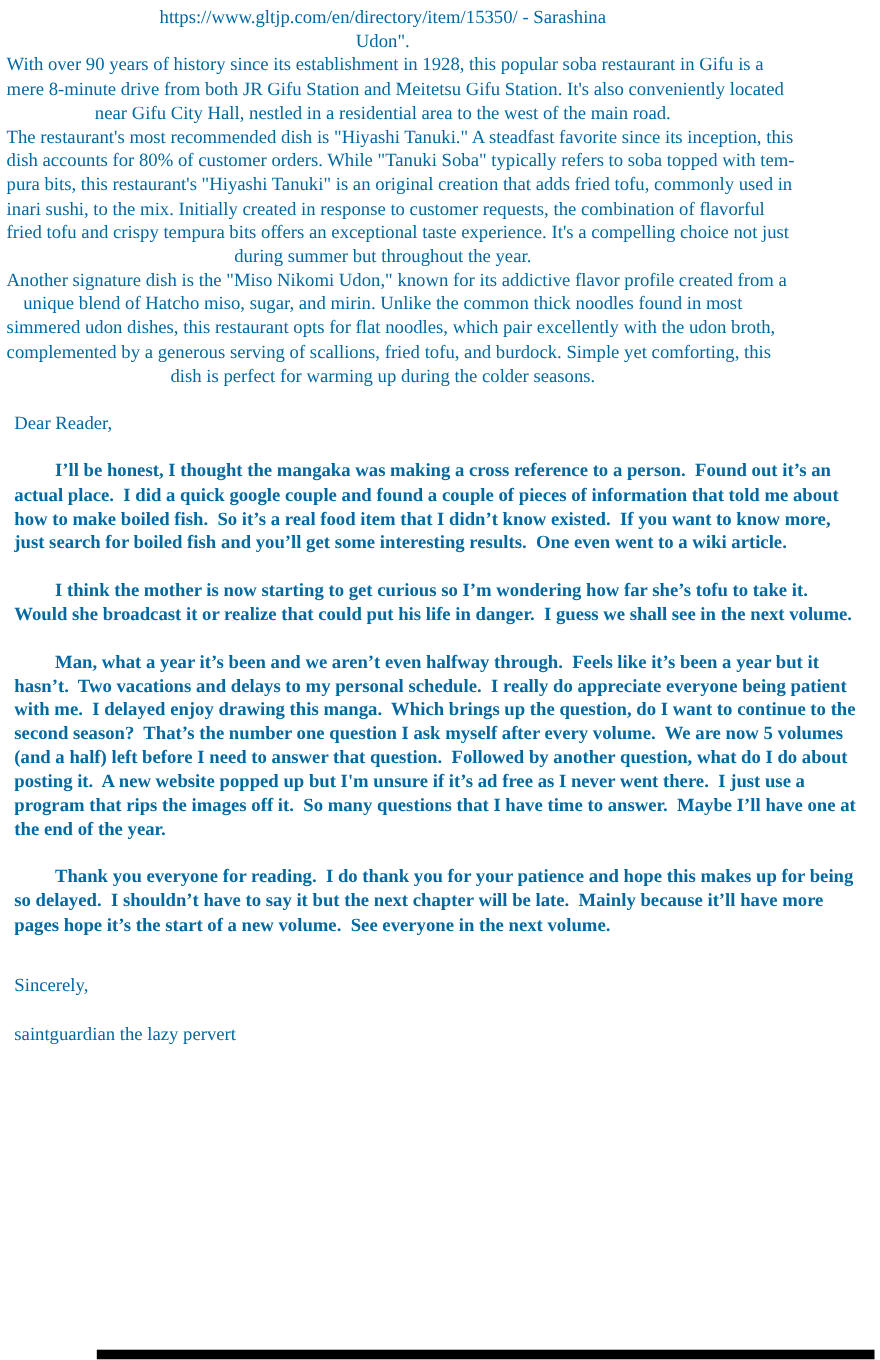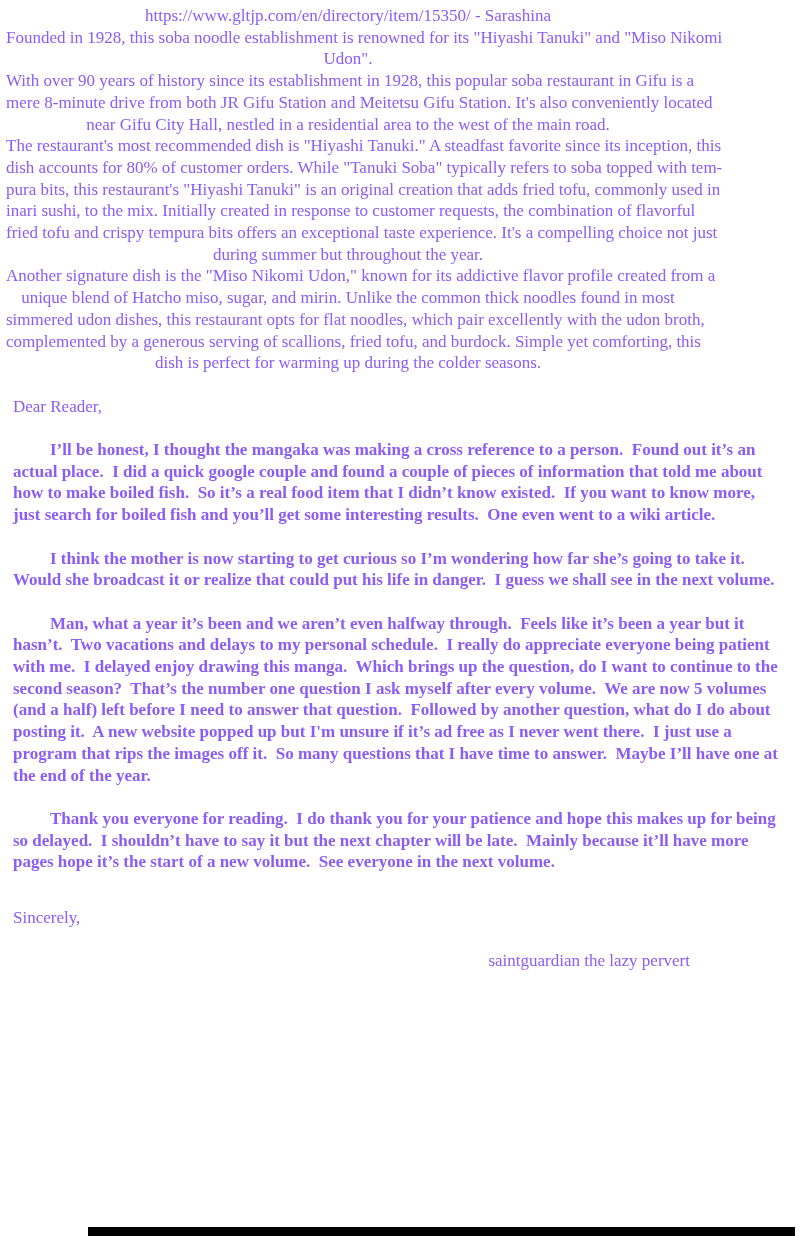--- a/index.html
+++ b/index.html
@@ -8,56 +8,55 @@
     height: 1236px;
     background: #ffffff;
     font-family: "Liberation Serif", serif;
     overflow: hidden;
   }
   .page {
     position: relative;
     width: 696px;
     height: 1236px;
     background: #ffffff;
-    color: #8b5cf6;
+    color: #0369a1;
     font-size: 17px;
     line-height: 21.7px;
   }
   .line { white-space: pre; }
   .header-block {
     padding-top: 5px;
     text-align: center;
     margin: 0 6px;
   }
   .letter {
     text-align: left;
     margin: 0 6px 0 13px;
   }
   .salutation { margin-top: 21.7px; }
   .para { margin-top: 21.7px; font-weight: bold; }
   .closing { margin-top: 34px; }
-  .signature { margin-top: 21.7px; text-align: right; }
+  .signature { margin-top: 21.7px; }
   .indent { padding-left: 37px; }
   .bottom-bar {
     position: absolute;
     left: 88px;
     bottom: 0;
     width: 707px;
     height: 9px;
     background: #000000;
   }
 </style>
 </head>
 <body>
 
 <div class="page">
 
   <div class="header-block">
     <div class="line">https://www.gltjp.com/en/directory/item/15350/ - Sarashina</div>
-    <div class="line">Founded in 1928, this soba noodle establishment is renowned for its "Hiyashi Tanuki" and "Miso Nikomi</div>
     <div class="line">Udon".</div>
     <div class="line">With over 90 years of history since its establishment in 1928, this popular soba restaurant in Gifu is a</div>
     <div class="line">mere 8-minute drive from both JR Gifu Station and Meitetsu Gifu Station. It's also conveniently located</div>
     <div class="line">near Gifu City Hall, nestled in a residential area to the west of the main road.</div>
     <div class="line">The restaurant's most recommended dish is "Hiyashi Tanuki." A steadfast favorite since its inception, this</div>
     <div class="line">dish accounts for 80% of customer orders. While "Tanuki Soba" typically refers to soba topped with tem-</div>
     <div class="line">pura bits, this restaurant's "Hiyashi Tanuki" is an original creation that adds fried tofu, commonly used in</div>
     <div class="line">inari sushi, to the mix. Initially created in response to customer requests, the combination of flavorful</div>
     <div class="line">fried tofu and crispy tempura bits offers an exceptional taste experience. It's a compelling choice not just</div>
     <div class="line">during summer but throughout the year.</div>
@@ -73,21 +72,21 @@
     <div class="line salutation">Dear Reader,</div>
 
     <div class="para">
       <div class="line indent">I’ll be honest, I thought the mangaka was making a cross reference to a person.  Found out it’s an</div>
       <div class="line">actual place.  I did a quick google couple and found a couple of pieces of information that told me about</div>
       <div class="line">how to make boiled fish.  So it’s a real food item that I didn’t know existed.  If you want to know more,</div>
       <div class="line">just search for boiled fish and you’ll get some interesting results.  One even went to a wiki article.</div>
     </div>
 
     <div class="para">
-      <div class="line indent">I think the mother is now starting to get curious so I’m wondering how far she’s going to take it.</div>
+      <div class="line indent">I think the mother is now starting to get curious so I’m wondering how far she’s tofu to take it.</div>
       <div class="line">Would she broadcast it or realize that could put his life in danger.  I guess we shall see in the next volume.</div>
     </div>
 
     <div class="para">
       <div class="line indent">Man, what a year it’s been and we aren’t even halfway through.  Feels like it’s been a year but it</div>
       <div class="line">hasn’t.  Two vacations and delays to my personal schedule.  I really do appreciate everyone being patient</div>
       <div class="line">with me.  I delayed enjoy drawing this manga.  Which brings up the question, do I want to continue to the</div>
       <div class="line">second season?  That’s the number one question I ask myself after every volume.  We are now 5 volumes</div>
       <div class="line">(and a half) left before I need to answer that question.  Followed by another question, what do I do about</div>
       <div class="line">posting it.  A new website popped up but I'm unsure if it’s ad free as I never went there.  I just use a</div>

